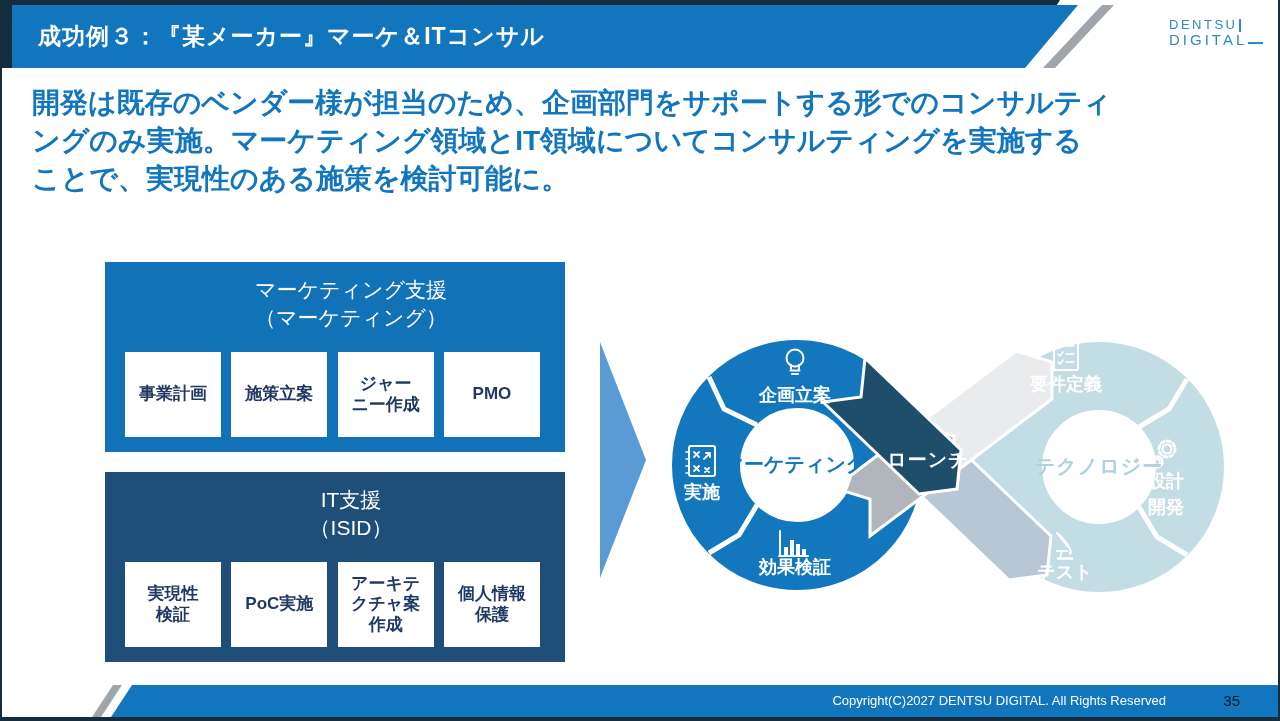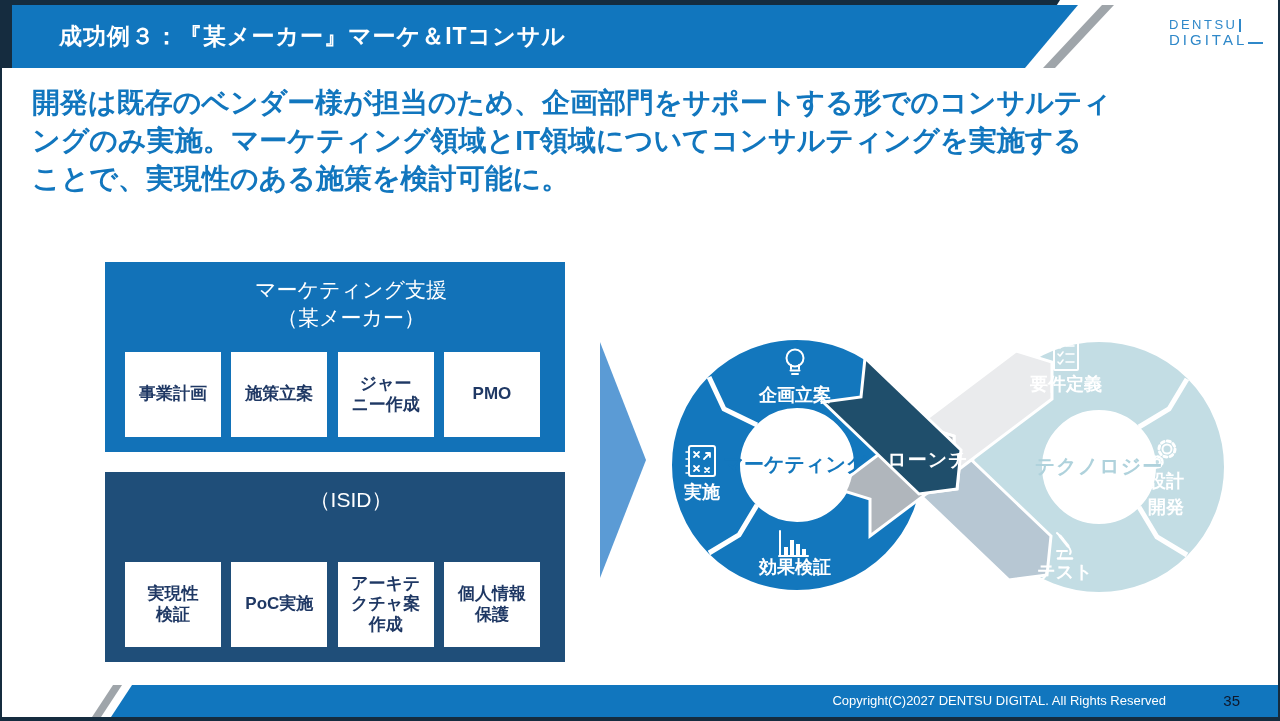--- a/index.html
+++ b/index.html
@@ -14,21 +14,21 @@
          font-family:"Liberation Sans","DejaVu Sans",sans-serif;
          border-left:2px solid var(--c-dark_edge);border-right:2px solid var(--c-dark_edge);box-sizing:border-box;}
   
   .hdr-dark{position:absolute;left:0;top:0;width:1280px;height:68px;background:var(--c-dark_edge);
             clip-path:polygon(0 0,1058px 0,1015px 68px,0 68px);}
   .hdr-blue{position:absolute;left:0;top:5px;width:1280px;height:63px;background:var(--c-accent);
             clip-path:polygon(10px 0,1076px 0,1023px 63px,10px 63px);}
   .hdr-stripe{position:absolute;left:0;top:5px;width:1280px;height:63px;background:var(--c-stripe_gray);
             clip-path:polygon(1100px 0,1112px 0,1053px 63px,1041px 63px);}
   .hdr-title{position:absolute;left:36px;top:5px;height:63px;line-height:63px;color:#fff;
-             font-size:23px;font-weight:700;letter-spacing:1px;margin-left:21px;}
+             font-size:23px;font-weight:700;letter-spacing:1px;}
   .logo{position:absolute;left:1167px;top:17px;width:140px;color:var(--c-logo_blue);}
   .logo-l1{font-size:13px;letter-spacing:2.5px;font-weight:400;}
   .logo-l2{font-size:15px;letter-spacing:3px;font-weight:400;margin-top:-1px;}
   .logo-bar{display:inline-block;width:2px;height:13px;background:currentColor;margin-left:2px;vertical-align:-3px;}
   .logo-underscore{display:inline-block;width:15px;height:2px;background:currentColor;margin-left:1px;vertical-align:1px;}
   
   .lead{position:absolute;left:30px;top:84px;width:1235px;color:var(--c-accent);
         font-size:28px;font-weight:700;line-height:38px;}
   .lead div{display:block;}
   
@@ -84,33 +84,34 @@
 
   <div class="lead">
     <div>開発は既存のベンダー様が担当のため、企画部門をサポートする形でのコンサルティ</div>
     <div>ングのみ実施。マーケティング領域とIT領域についてコンサルティングを実施する</div>
     <div>ことで、実現性のある施策を検討可能に。</div>
   </div>
 
   <div class="sbox b1">
     <div class="sbox-title">
       <div>マーケティング支援</div>
-      <div>（某メーカー）</div>
+      <div>（マーケティング）</div>
     </div>
     <div class="cards">
       <div class="card">事業計画</div>
       <div class="card">施策立案</div>
       <div class="card">ジャー
 ニー作成</div>
       <div class="card">PMO</div>
     </div>
   </div>
 
   <div class="sbox b2">
     <div class="sbox-title">
+      <div>IT支援</div>
       <div>（ISID）</div>
     </div>
     <div class="cards">
       <div class="card">実現性
 検証</div>
       <div class="card">PoC実施</div>
       <div class="card">アーキテ
 クチャ案
 作成</div>
       <div class="card">個人情報

